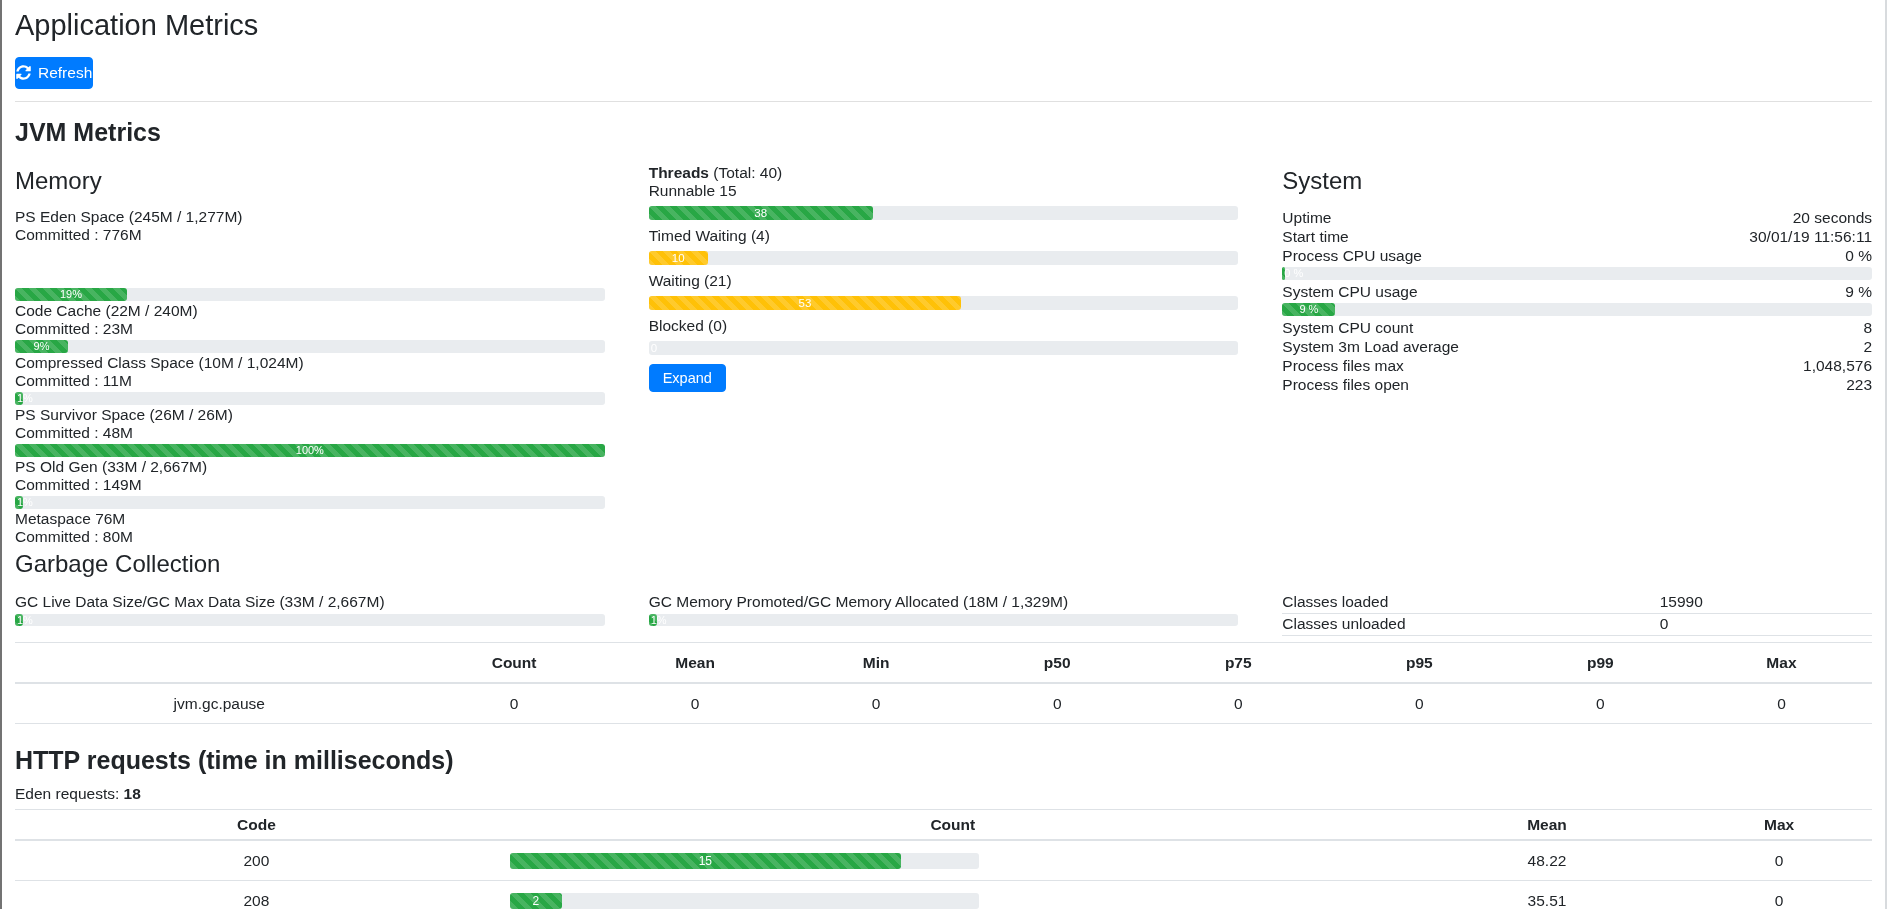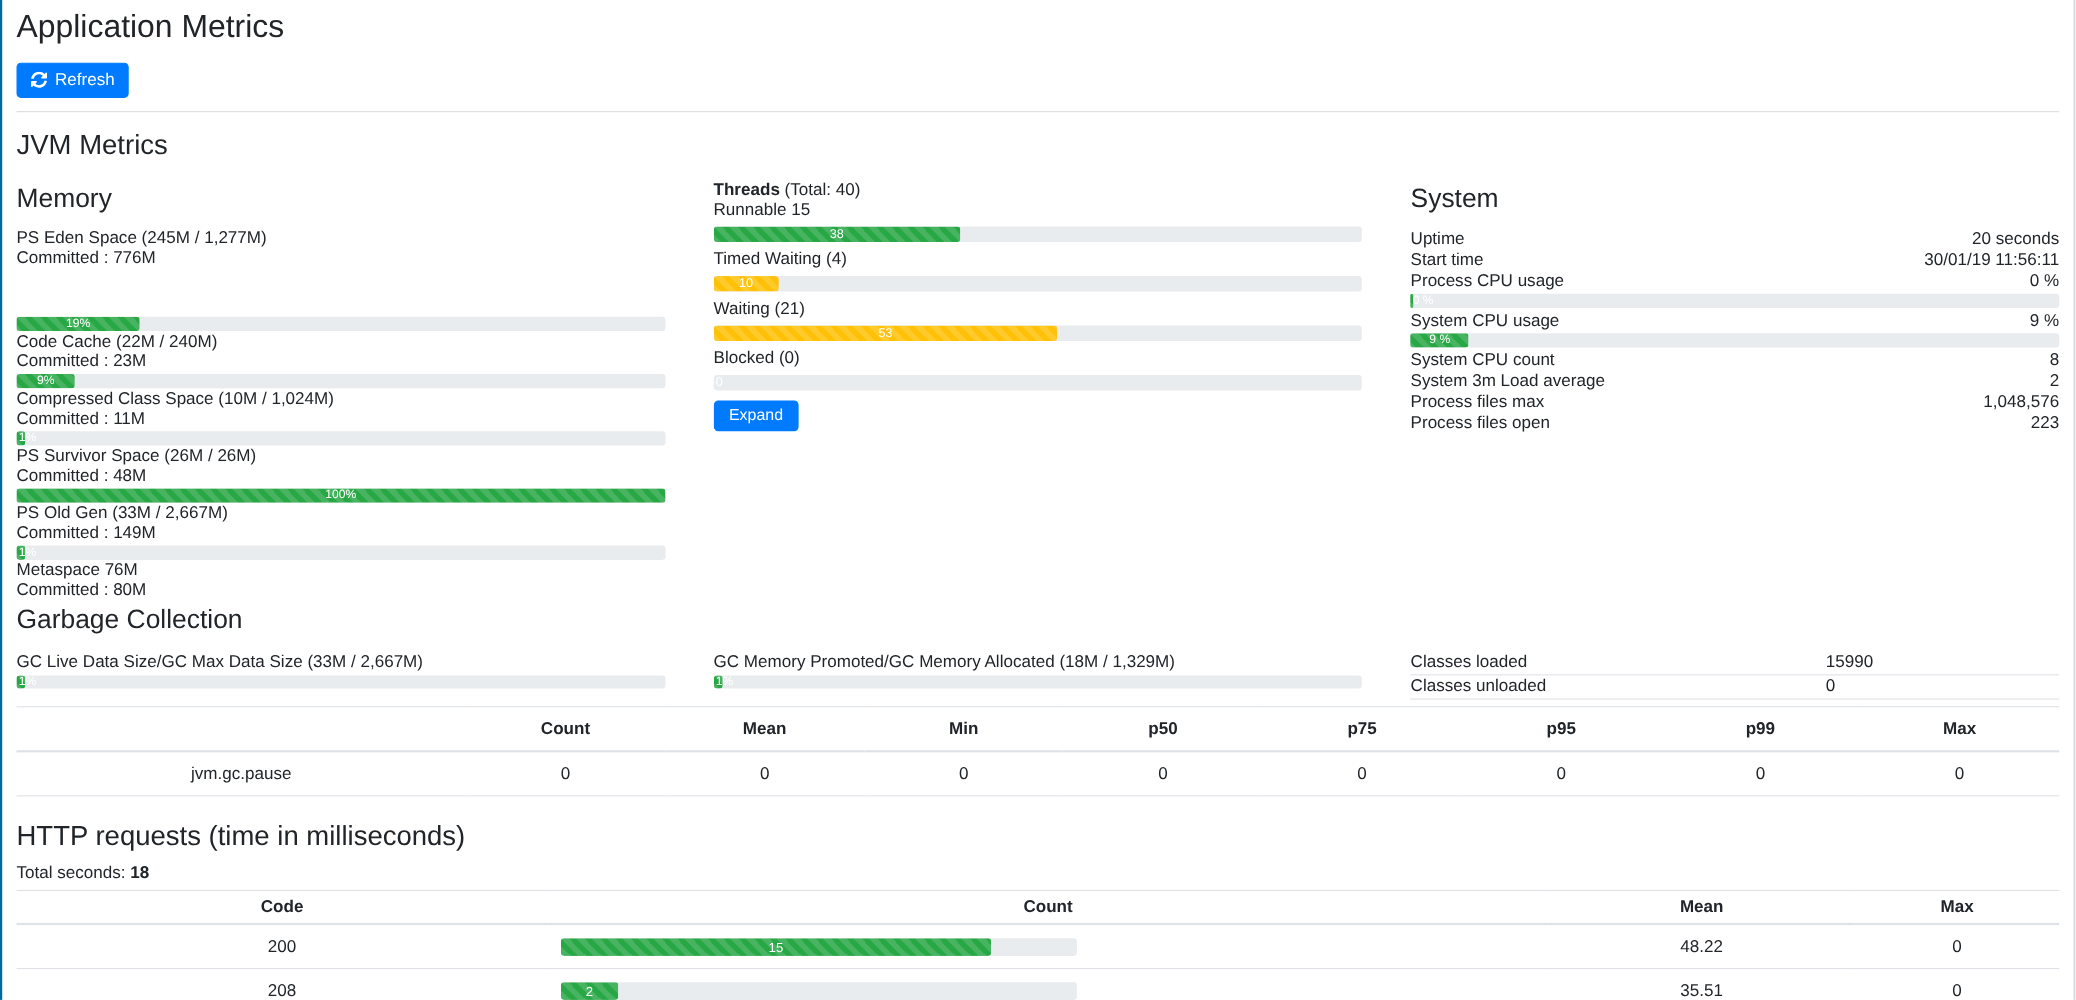--- a/index.html
+++ b/index.html
@@ -1,30 +1,30 @@
 <!DOCTYPE html>
 <html><head>
 <meta charset="utf-8">
 <style>
   * { box-sizing: border-box; }
   body {
     margin: 0; width: 1887px; height: 909px; overflow: hidden;
     background: #fff; color: #212529;
     font-family: "Liberation Sans", sans-serif; font-size: 15.5px;
   }
-  .frame { height: 909px; padding: 6px 13px 0; border-left: 2px solid #0369a1; border-right: 2px solid #d8dbde; }
+  .frame { height: 909px; padding: 6px 13px 0; border-left: 2px solid #737373; border-right: 2px solid #d8dbde; }
 
   h2 { font-size: 29px; font-weight: 400; margin: 2px 0 14px; line-height: 1.2; }
-  h3 { font-size: 25px; font-weight: 400; margin: 16px 0; line-height: 1.15; }
+  h3 { font-size: 25px; font-weight: 700; margin: 16px 0; line-height: 1.15; }
   h4 { font-size: 24px; font-weight: 400; margin: 4px 0 14px; line-height: 1.15; }
   hr { border: 0; border-top: 1px solid rgba(0,0,0,.12); margin: 12px 0; }
 
   .btn { display: inline-flex; align-items: center; gap: 7px; background: #007bff; border: 1px solid #007bff;
          color: #fff; border-radius: 4px; font-family: inherit; cursor: pointer; }
-  .btn-refresh { padding: 6px 12px; font-size: 15.5px; }
+  .btn-refresh { padding: 6px 0; font-size: 15.5px; }
   .btn-expand  { padding: 5px 13px; font-size: 14.5px; margin-top: 2px; }
 
   .row { display: flex; gap: 44px; }
   .col { flex: 1; min-width: 0; }
 
   .metric-label { line-height: 18px; }
 
   .progress { background: #e9ecef; border-radius: 3px; position: relative; }
   .progress .bar { height: 100%; border-radius: 3px; position: relative; }
   .bar-green  { background-color: #28a745; }
@@ -313,21 +313,21 @@
         <td class="ta-r">0</td>
         <td class="ta-r">0</td>
         <td class="ta-r">0</td>
         <td class="ta-r">0</td>
       </tr>
     </tbody>
   </table>
 
   <h3 class="http-heading">HTTP requests (time in milliseconds)</h3>
 
-  <p class="total-line"><span>Total seconds: </span><b>18</b></p>
+  <p class="total-line"><span>Eden requests: </span><b>18</b></p>
 
   <table class="table http-table">
     <colgroup>
       <col style="width:26%">
         <col style="width:49%">
         <col style="width:15%">
         <col style="width:10%">
     </colgroup>
     <thead>
       <tr>

